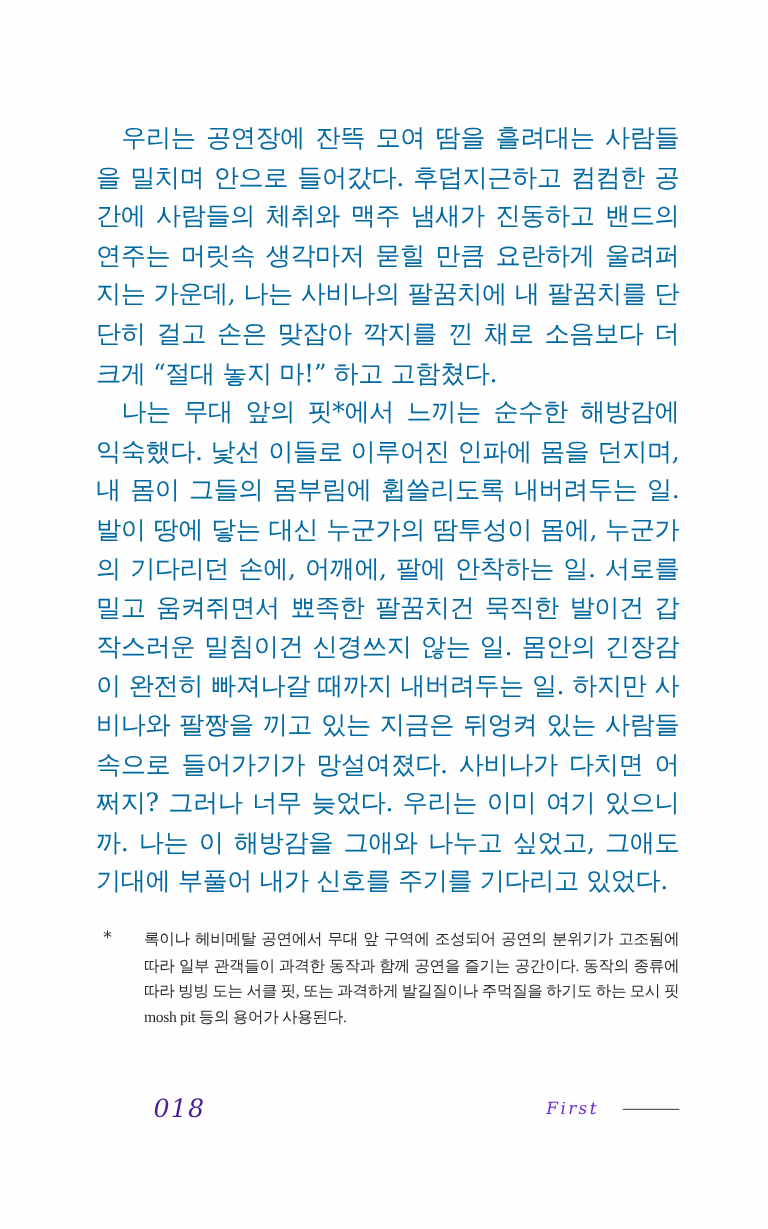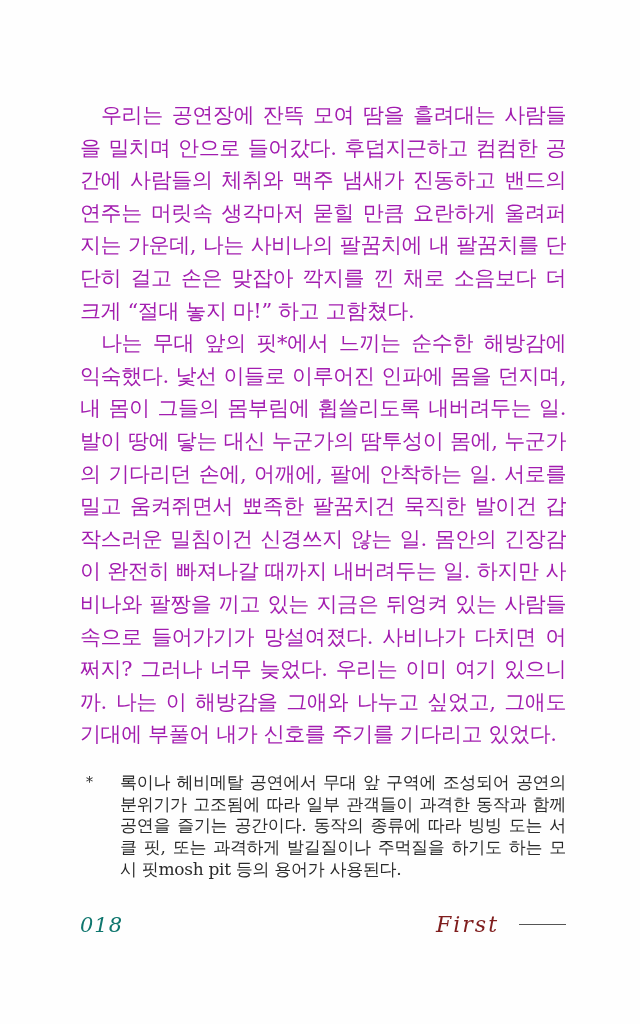--- a/index.html
+++ b/index.html
@@ -19,21 +19,21 @@
   }
   .body-text {
     position: absolute;
     left: 80px;
     top: 99px;
     width: 486px;
     font-size: 21px;
     line-height: 32.6px;
     text-align: justify;
     letter-spacing: -0.4px;
-    color: #a21caf;
+    color: #0369a1;
   }
   .body-text p {
     text-indent: 1em;
     margin: 0;
   }
   .footnote {
     position: absolute;
     left: 80px;
     top: 772px;
     width: 486px;
@@ -43,48 +43,50 @@
   }
   .footnote-marker {
     width: 40px;
     flex: 0 0 40px;
     font-size: 14px;
     line-height: 21.7px;
     padding-left: 6px;
   }
   .footnote-text {
     flex: 1;
-    font-size: 17px;
+    font-size: 13px;
     line-height: 21.7px;
     text-align: justify;
     letter-spacing: -0.3px;
+    font-family: Liberation Serif, serif;
   }
   .footer {
     position: absolute;
     left: 80px;
     top: 912px;
     width: 486px;
     display: flex;
     justify-content: space-between;
     align-items: center;
   }
   .page-number {
     font-style: italic;
     font-size: 21px;
-    color: #0f766e;
+    color: #4c1d95;
     letter-spacing: 1px;
+    margin-left: 48px;
   }
   .running-head-group {
     display: flex;
     align-items: center;
   }
   .running-head {
     font-style: italic;
-    font-size: 22px;
-    color: #7f1d1d;
+    font-size: 14px;
+    color: #6d28d9;
     letter-spacing: 2px;
   }
   .footer-rule {
     width: 47px;
     height: 1px;
     background: #555555;
     margin-left: 20px;
   }
 </style>
 </head>

